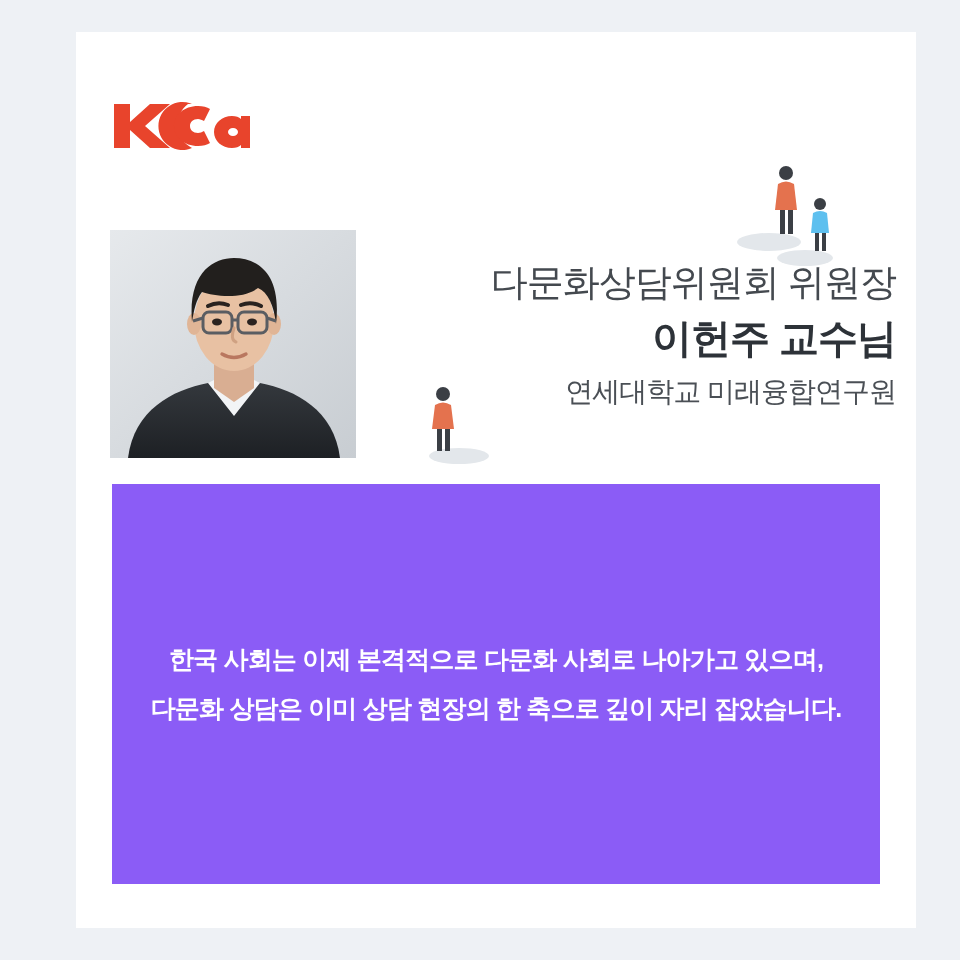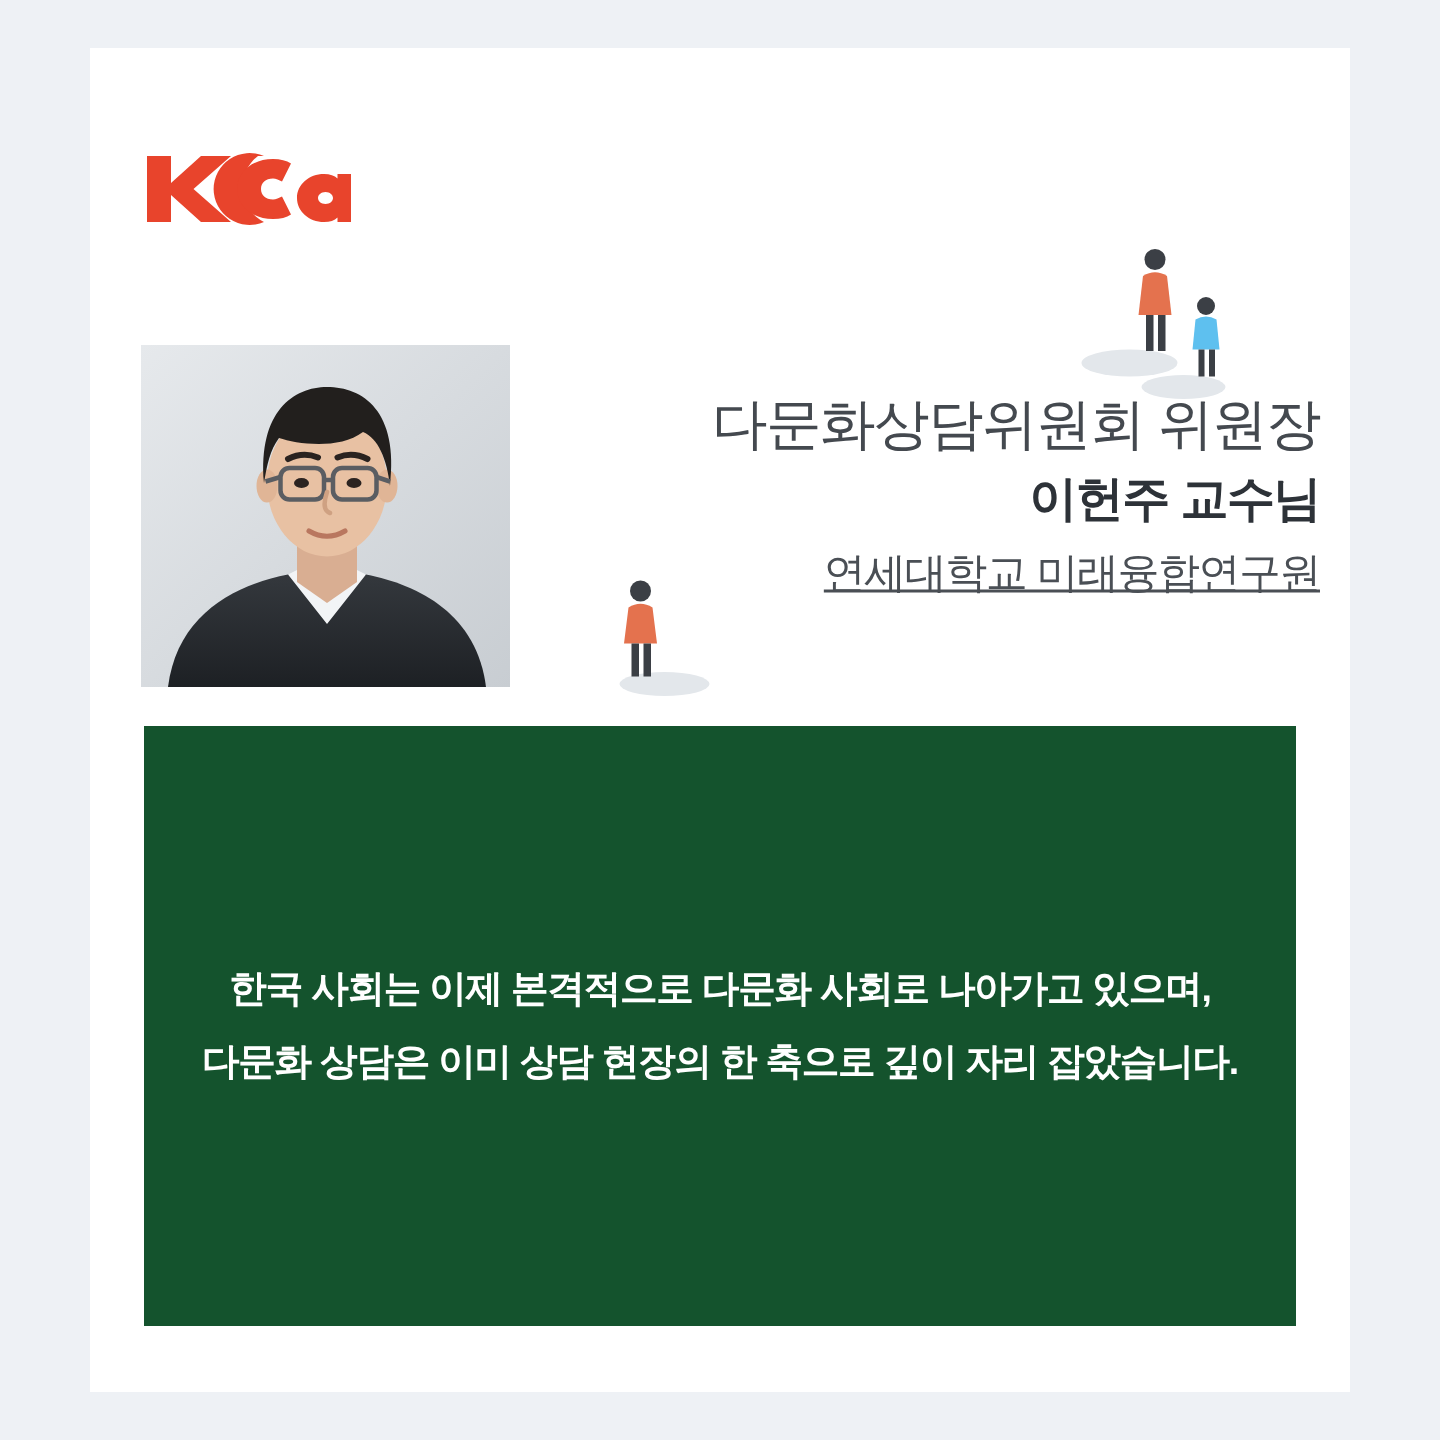--- a/index.html
+++ b/index.html
@@ -8,21 +8,21 @@
   }
   body {
     width: 960px;
     height: 960px;
     background: #eef1f5;
     font-family: "Liberation Sans", sans-serif;
     overflow: hidden;
   }
   .card {
     position: absolute;
-    left: 60px;
+    left: 76px;
     top: 32px;
     width: 840px;
     height: 896px;
     background: #ffffff;
   }
   
   .logo {
     position: absolute;
     left: 36px;
     top: 68px;
@@ -56,37 +56,36 @@
   }
   .title-role {
     font-size: 37px;
     line-height: 1.25;
     letter-spacing: -1px;
     font-weight: 400;
     color: #44494f;
     white-space: nowrap;
   }
   .title-name {
-    font-size: 32px;
+    font-size: 40px;
     line-height: 1.3;
     letter-spacing: -1px;
     font-weight: 700;
     color: #2d3238;
     margin-top: 6px;
     white-space: nowrap;
   }
   .title-affil {
     font-size: 28px;
     line-height: 1.3;
     letter-spacing: -1px;
     font-weight: 400;
     color: #4a4f55;
     margin-top: 10px;
     white-space: nowrap;
-    text-decoration: underline;
   }
 
   
   .people-top {
     position: absolute;
     left: 655px;
     top: 128px;
     width: 130px;
     height: 110px;
   }
@@ -98,21 +97,21 @@
     height: 110px;
   }
 
   
   .message {
     position: absolute;
     left: 36px;
     top: 452px;
     width: 768px;
     height: 400px;
-    background: #14532d;
+    background: #8b5cf6;
     display: flex;
     flex-direction: column;
     align-items: center;
     justify-content: center;
     padding: 0 18px;
     box-sizing: border-box;
   }
   .message p {
     margin: 0;
     color: #ffffff;

